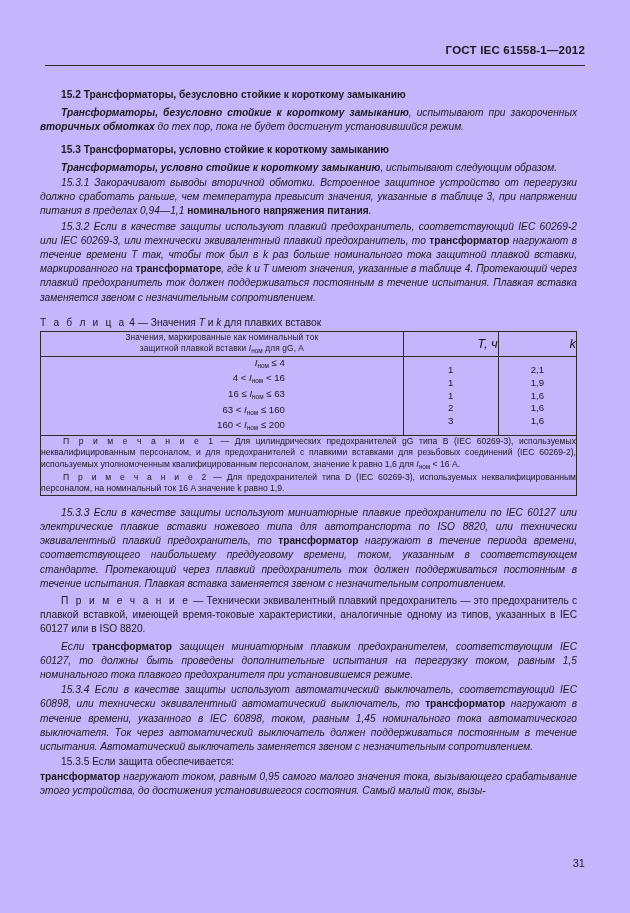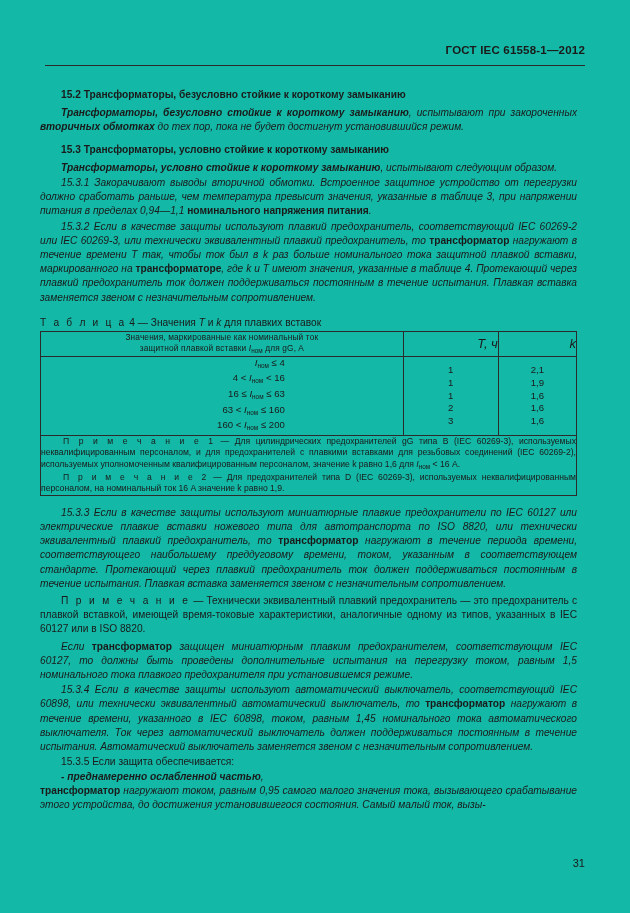--- a/index.html
+++ b/index.html
@@ -8,21 +8,21 @@
     background: #ffffff;
   }
   body {
     font-family: "Liberation Sans", sans-serif;
     color: #1a1a1a;
   }
   .page {
     position: relative;
     width: 630px;
     height: 913px;
-    background: #14b8a6;
+    background: #c4b5fd;
     overflow: hidden;
     box-sizing: border-box;
   }
   
   .running-head {
     position: absolute;
     top: 44px;
     right: 45px;
     font-size: 11.5px;
     font-weight: bold;
@@ -266,20 +266,19 @@
 
     <p class="para after-table"><span>15.3.3 Если в качестве защиты используют миниатюрные плавкие предохранители по IEC 60127 или электрические плавкие вставки ножевого типа для автотранспорта по ISO 8820, или технически эквивалентный плавкий предохранитель, то </span><span class="b roman">трансформатор</span><span> нагружают в течение периода времени, соответствующего наибольшему преддуговому времени, током, указанным в соответствующем стандарте. Протекающий через плавкий предохранитель ток должен поддерживаться постоянным в течение испытания. Плавкая вставка заменяется звеном с незначительным сопротивлением.</span></p>
 
     <p class="note-para"><span class="sp">П р и м е ч а н и е</span><span> — Технически эквивалентный плавкий предохранитель — это предохранитель с плавкой вставкой, имеющей время-токовые характеристики, аналогичные одному из типов, указанных в IEC 60127 или в ISO 8820.</span></p>
 
     <p class="para"><span>Если </span><span class="b roman">трансформатор</span><span> защищен миниатюрным плавким предохранителем, соответствующим IEC 60127, то должны быть проведены дополнительные испытания на перегрузку током, равным 1,5 номинального тока плавкого предохранителя при установившемся режиме.</span></p>
 
     <p class="para"><span>15.3.4 Если в качестве защиты используют автоматический выключатель, соответствующий IEC 60898, или технически эквивалентный автоматический выключатель, то </span><span class="b roman">трансформатор</span><span> нагружают в течение времени, указанного в IEC 60898, током, равным 1,45 номинального тока автоматического выключателя. Ток через автоматический выключатель должен поддерживаться постоянным в течение испытания. Автоматический выключатель заменяется звеном с незначительным сопротивлением.</span></p>
 
     <p class="para-tight">15.3.5 Если защита обеспечивается:</p>
-    <p class="dash-item"><span class="bi">- преднамеренно ослабленной частью</span><span>,</span></p>
     <p class="para noind"><span class="b roman">трансформатор</span><span> нагружают током, равным 0,95 самого малого значения тока, вызывающего срабатывание этого устройства, до достижения установившегося состояния. Самый малый ток, вызы-</span></p>
 
   </div>
 
   <div class="page-number">31</div>
 
 </div>
 
 </body></html>

